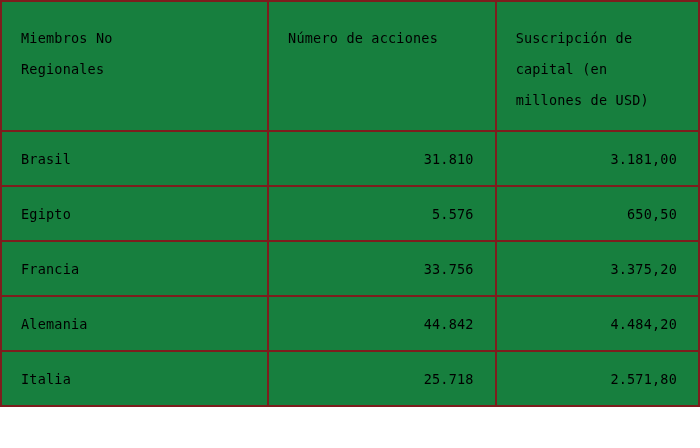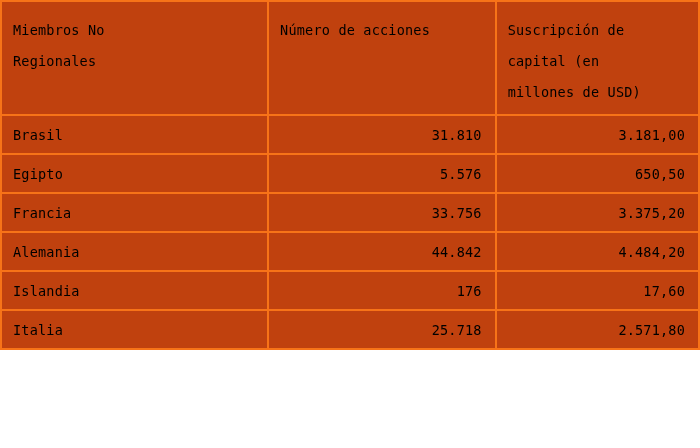--- a/index.html
+++ b/index.html
@@ -21,24 +21,24 @@
     background: #ffffff;
   }
   table.data-table {
     border-collapse: collapse;
     width: 700px;
     table-layout: fixed;
     background: #ffffff;
   }
   table.data-table td,
   table.data-table th {
-    border: 2px solid #f97316;
-    padding: 0;
+    border: 2px solid #7f1d1d;
+    padding: 8px;
     vertical-align: top;
-    background: #c2410c;
+    background: #15803d;
   }
   
   table.data-table {
     border-top: 0;
   }
   .col-a { width: 243px; }
   .col-b { width: 207px; }
   .col-c { width: 185px; }
 
   th.head-cell {
@@ -149,31 +149,20 @@
           </td>
         <td class="body-cell num col-b">
             <div class="cell-inner">44.842</div>
           </td>
         <td class="body-cell num col-c">
             <div class="cell-inner">4.484,20</div>
           </td>
       </tr>
       <tr>
         <td class="body-cell name col-a">
-            <div class="cell-inner">Islandia</div>
-          </td>
-        <td class="body-cell num col-b">
-            <div class="cell-inner">176</div>
-          </td>
-        <td class="body-cell num col-c">
-            <div class="cell-inner">17,60</div>
-          </td>
-      </tr>
-      <tr>
-        <td class="body-cell name col-a">
             <div class="cell-inner">Italia</div>
           </td>
         <td class="body-cell num col-b">
             <div class="cell-inner">25.718</div>
           </td>
         <td class="body-cell num col-c">
             <div class="cell-inner">2.571,80</div>
           </td>
       </tr>
     </tbody>

